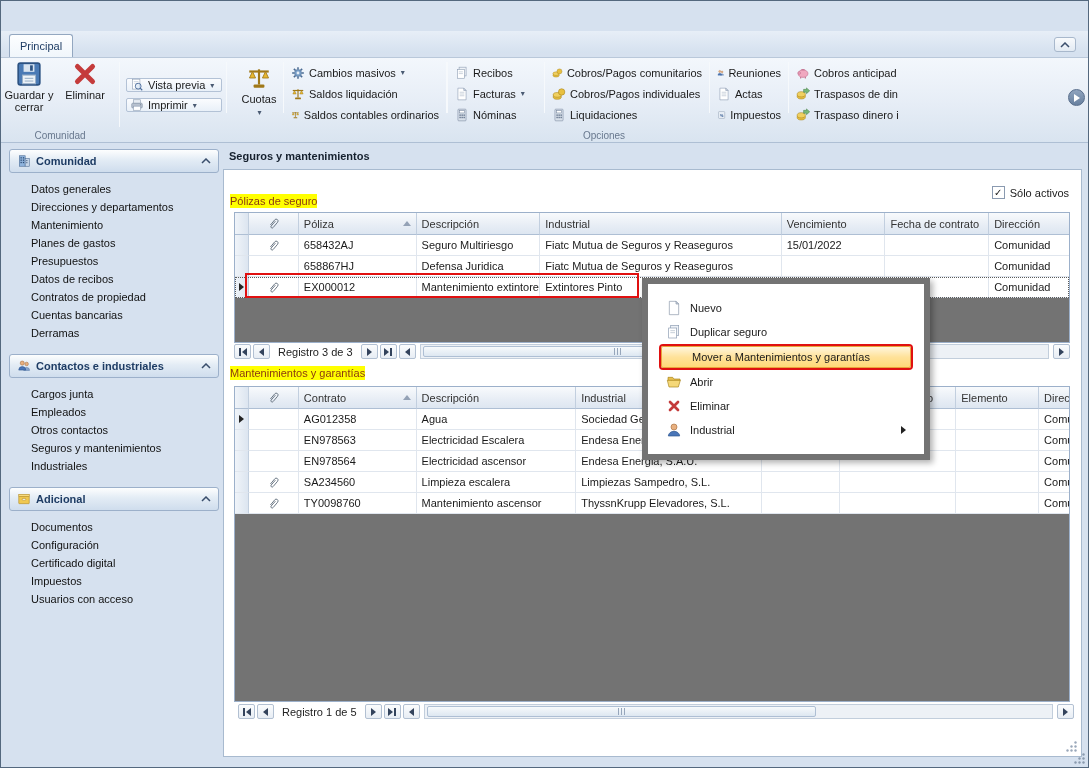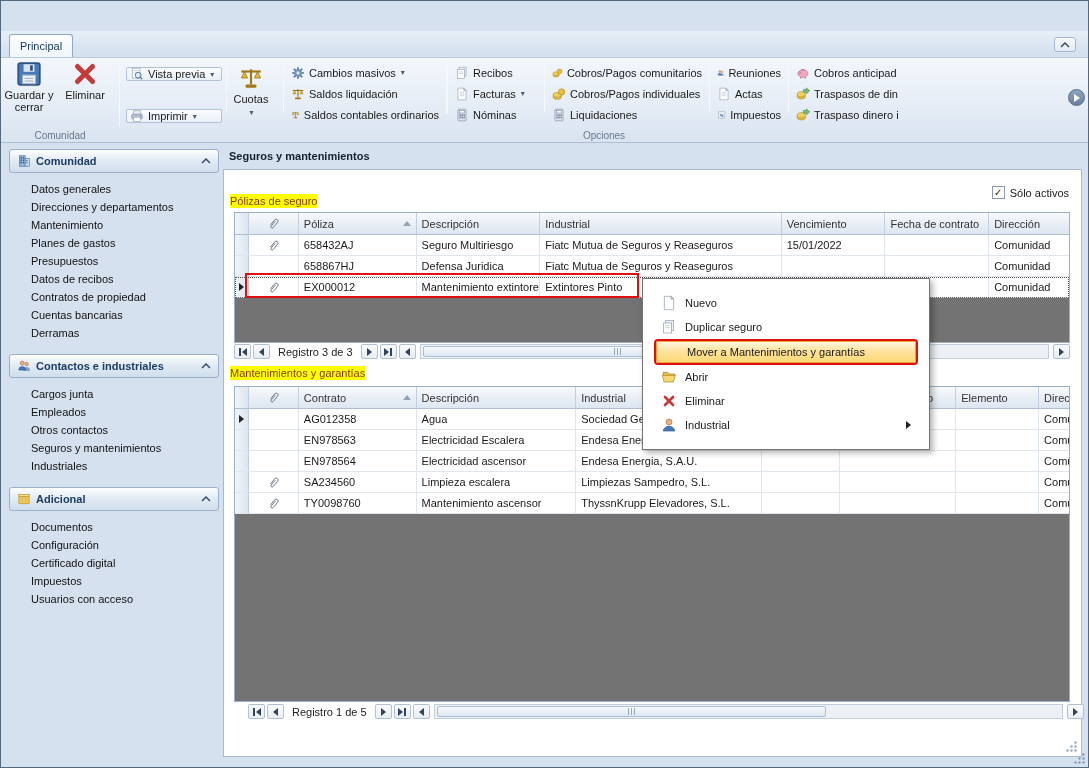--- a/index.html
+++ b/index.html
@@ -16,21 +16,21 @@
 
 #tabrow{position:absolute;top:30px;left:0;right:0;height:22px;background:linear-gradient(#e7eef7,#d5e1ef)}
 #tab-principal{position:absolute;left:8px;top:3px;width:64px;height:23px;background:linear-gradient(#fdfeff,#f0f6fb);border:1px solid #93a7c0;border-bottom:none;border-radius:3px 3px 0 0;display:flex;align-items:center;justify-content:center;color:#1e3c64}
 #ribbon-collapse{position:absolute;right:12px;top:6px;width:22px;height:15px;border:1px solid #a8b8cc;border-radius:3px;background:linear-gradient(#f8fafc,#e2eaf3);display:flex;align-items:center;justify-content:center}
 #ribbon{position:absolute;top:56px;left:0;right:0;height:86px;background:linear-gradient(#f3f7fc,#e6edf6 55%,#d9e4f0);border-top:1px solid #b9c8da;border-bottom:1px solid #aebfd4;display:flex;overflow:hidden}
 .rgroup{position:relative;height:100%;display:flex;padding-bottom:14px}
 .rgroup-label{position:absolute;bottom:1px;left:0;right:0;text-align:center;font-size:10px;color:#68788e}
 .rsep{width:1px;background:#c3cfdf;border-right:1px solid #f6f9fc;margin:4px 0 15px}
 .rcol{display:flex;flex-direction:column;padding:4px 4px 0}
 .rbtn{display:flex;align-items:center;gap:4px;height:21px;padding:0 3px;white-space:nowrap;border-radius:2px}
-.rbtn-outline{border:1px solid #b3c2d6;background:linear-gradient(#fbfcfe,#e9f0f8);height:14px;margin:14px 2px;width:96px}
+.rbtn-outline{border:1px solid #b3c2d6;background:linear-gradient(#fbfcfe,#e9f0f8);height:14px;margin:3px 2px;width:96px}
 .bigbtn{width:56px;display:flex;flex-direction:column;align-items:center;text-align:center;padding-top:3px;line-height:12px;gap:2px}
 .dd{font-size:8px;color:#4a5a72;margin-left:1px}
 #ribbon-more{position:absolute;right:3px;top:88px;width:17px;height:17px;border-radius:50%;background:linear-gradient(#90a4be,#68809f);border:1px solid #566c8a;display:flex;align-items:center;justify-content:center;z-index:6}
 .i26{width:26px;height:26px}.i14{width:14px;height:14px}.i13{width:13px;height:13px}.i16{width:16px;height:16px}
 
 #sidebar{position:absolute;left:8px;top:148px;width:210px;bottom:8px}
 .nav-header{height:24px;border:1px solid #9cb0ca;border-radius:3px;background:linear-gradient(#fdfefe,#e3ecf5 45%,#cfdded);display:flex;align-items:center;gap:5px;padding:0 7px;margin-bottom:7px;font-weight:bold;color:#1e3c64}
 .nav-header .sp{flex:1}
 .nav-items{margin-bottom:12px}
 .nav-item{height:18px;line-height:18px;padding-left:22px;color:#111;overflow:hidden;white-space:nowrap;cursor:pointer}
@@ -58,21 +58,21 @@
 .pbtn{width:17px;height:15px;border:1px solid #b2c0d2;background:linear-gradient(#fbfcfd,#e7edf4);display:flex;align-items:center;justify-content:center;border-radius:2px;gap:1px}
 .ptext{margin:0 6px;color:#222;white-space:nowrap}
 .t-left{width:0;height:0;border-top:4px solid transparent;border-bottom:4px solid transparent;border-right:5px solid #33435c;display:inline-block}
 .t-right{width:0;height:0;border-top:4px solid transparent;border-bottom:4px solid transparent;border-left:5px solid #33435c;display:inline-block}
 .bar{width:2px;height:8px;background:#33435c;display:inline-block}
 .nav-ic{display:flex;align-items:center;gap:1px}
 .hscroll{flex:1;height:15px;background:#edf1f6;border:1px solid #c2cedc;position:relative;margin:0 2px}
 .hthumb{position:absolute;left:2px;top:1px;bottom:1px;width:62%;background:linear-gradient(#f7fafc,#dde7f1);border:1px solid #aebfd4;border-radius:2px;display:flex;align-items:center;justify-content:center;gap:2px}
 .grip-line{width:1px;height:7px;background:#96a6bb}
 
-#ctxmenu{position:absolute;left:641px;top:277px;width:288px;background:#fff;border:1px solid #737373;box-shadow:3px 3px 6px rgba(0,0,0,.3);padding:12px;z-index:40}
+#ctxmenu{position:absolute;left:641px;top:277px;width:288px;background:#fff;border:6px solid #737373;box-shadow:3px 3px 6px rgba(0,0,0,.3);padding:12px;z-index:40}
 .mi{height:24px;display:flex;align-items:center;gap:6px;padding:0 6px 0 4px}
 .mi .micon{width:20px;display:flex;justify-content:center}
 .mi-hl{background:linear-gradient(#fff6dd,#ffe29a 50%,#ffd978);border:1px solid #e8a33d;border-radius:2px;box-shadow:0 0 0 2px #e01010;height:22px;margin:2px 1px}
 .subarr{margin-left:auto;width:0;height:0;border-top:4px solid transparent;border-bottom:4px solid transparent;border-left:5px solid #222}
 
 #annot-row{position:absolute;left:244px;top:272px;width:394px;height:25px;border:2px solid #e01010;z-index:30;pointer-events:none}
 .gripbox{position:absolute;width:13px;height:13px}
 </style>
 </head>
 <body>
@@ -281,21 +281,21 @@
         </div>
         <div class="rbtn rbtn-outline">
           <svg class="i14">
               <use href="#i-print"></use>
             </svg>
           <span>Imprimir</span>
           <span class="dd">▾</span>
         </div>
       </div>
       <div class="rsep"></div>
-      <div class="rcol" style="width:56px;align-items:flex-end">
+      <div class="rcol" style="width:56px;align-items:flex-start">
         <div class="bigbtn">
           <svg class="i26">
               <use href="#i-scales"></use>
             </svg>
           <span>Cuotas</span>
           <span class="dd">▾</span>
         </div>
       </div>
       <div class="rsep"></div>
       <div class="rcol" style="width:162px">
@@ -690,21 +690,21 @@
         <div class="gc w2a">TY0098760</div>
         <div class="gc w2b">Mantenimiento ascensor</div>
         <div class="gc w2c">ThyssnKrupp Elevadores, S.L.</div>
         <div class="gc w2d"></div>
         <div class="gc w2e"></div>
         <div class="gc w2f"></div>
         <div class="gc w2g">Comunidad</div>
       </div>
     </div>
 
-    <div class="pager" style="left:24px;top:533px">
+    <div class="pager" style="left:14px;top:533px">
       <div class="pbtn">
           <span class="nav-ic">
             <i class="bar"></i>
             <i class="t-left"></i>
           </span>
         </div>
       <div class="pbtn">
           <span class="nav-ic">
             <i class="t-left"></i>
           </span>

